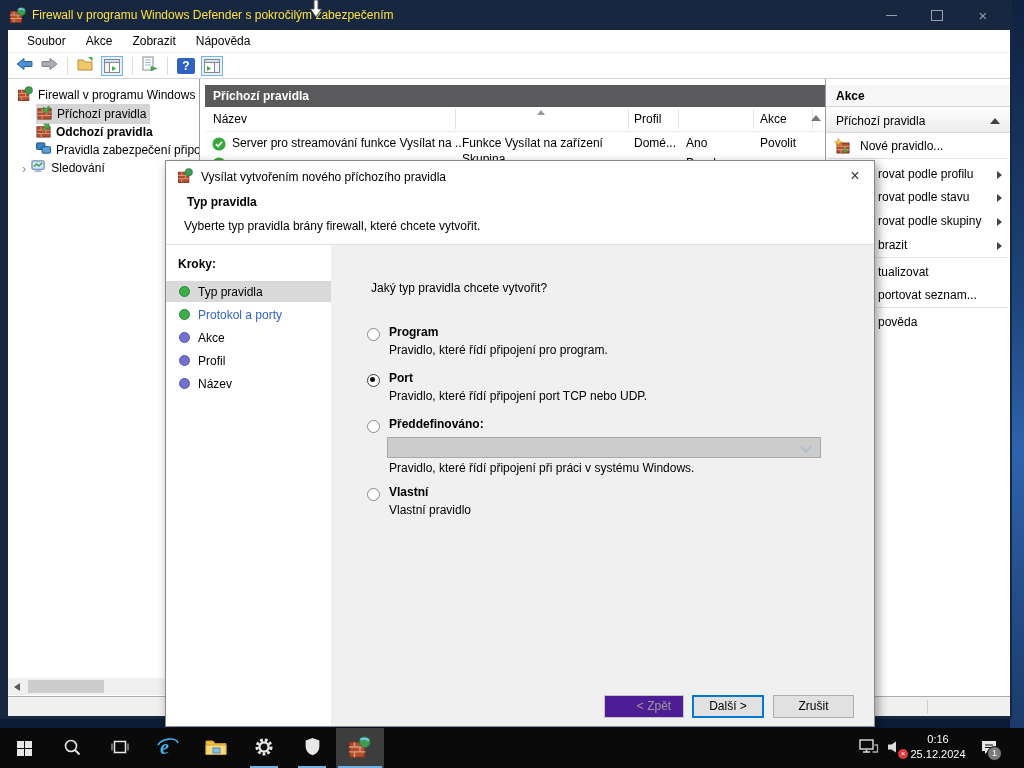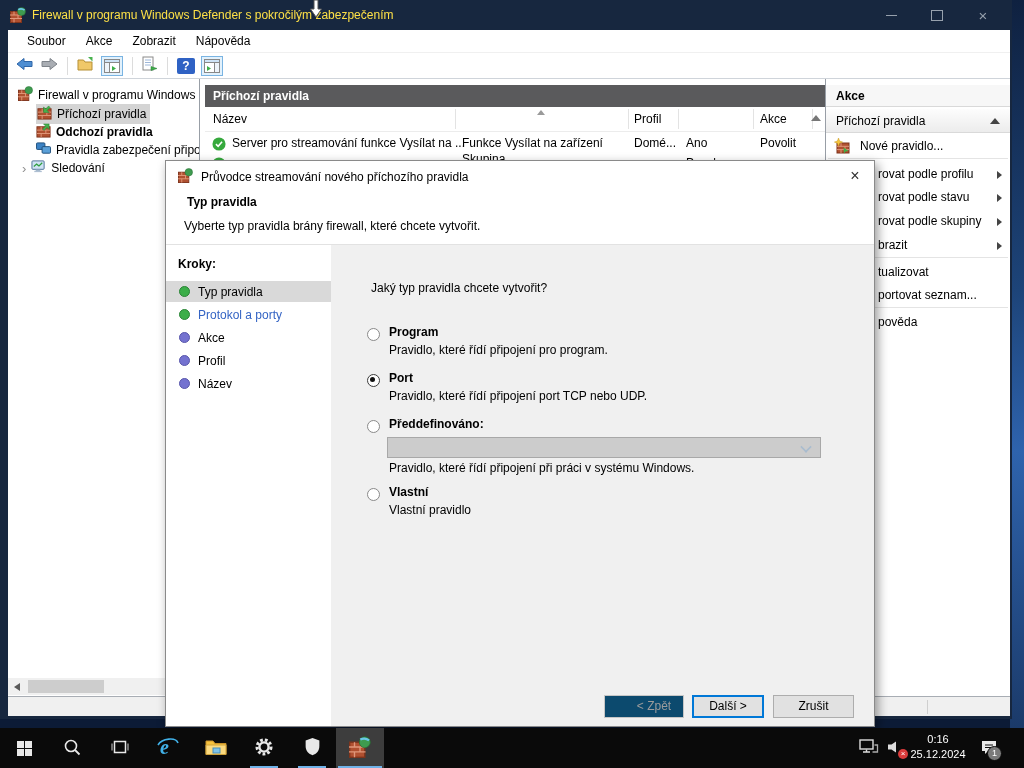--- a/index.html
+++ b/index.html
@@ -82,21 +82,21 @@
   .dlg-content{position:absolute;left:165px;top:84px;right:0;bottom:0;background:#f0f0f0;}
   .q{position:absolute;left:40px;top:36px;}
   .radio{position:absolute;width:13px;height:13px;border:1px solid #8a8a8a;border-radius:50%;background:#fff;box-sizing:border-box;}
   .radio.checked{border-color:#3b3b3b;}
   .radio.checked::after{content:"";position:absolute;left:2px;top:2px;width:5px;height:5px;border-radius:50%;background:#111;}
   .opt-label{position:absolute;left:58px;font-weight:bold;white-space:nowrap;}
   .opt-desc{position:absolute;left:58px;white-space:nowrap;}
   .dropdown{position:absolute;left:56px;top:192px;width:434px;height:21px;background:#ccc;border:1px solid #a8a8a8;box-sizing:border-box;color:#8d8d8d;line-height:19px;padding-left:6px;}
   .chev{position:absolute;right:9px;top:4px;width:8px;height:8px;border-left:2px solid #a9bcce;border-bottom:2px solid #a9bcce;transform:rotate(-45deg) scale(.8);}
   .btn{position:absolute;top:450px;height:23px;background:#e1e1e1;border:1px solid #adadad;box-sizing:border-box;text-align:center;line-height:21px;}
-  .btn.disabled{color:#9c9c9c;background:#0c4a6e;border-color:#c6c6c6;padding-left:20px;}
+  .btn.disabled{color:#9c9c9c;background:#4c1d95;border-color:#c6c6c6;padding-left:20px;}
   .btn.default{border:2px solid #0078d7;line-height:19px;}
 
   
   .taskbar{position:absolute;left:0;top:728px;width:1024px;height:40px;background:#0a0a0a;z-index:20;}
   .tb-btn{position:absolute;top:0;width:48px;height:40px;display:flex;align-items:center;justify-content:center;}
   .tb-btn.active{background:#3d3d3d;}
   .run-line{position:absolute;bottom:0;height:2px;background:#6fb2e8;}
   .winlogo{display:grid;grid-template-columns:7px 7px;grid-template-rows:7px 7px;gap:1px;}
   .winlogo span{background:#e8e8e8;}
   .tray{position:absolute;top:0;height:40px;color:#fff;}
@@ -318,21 +318,21 @@
     </div>
   </div>
 
   <div class="dialog">
     <div class="dlg-title">
       <span><svg viewBox="0 0 16 16" width="15" height="15">
             <rect x="0.5" y="4.5" width="11" height="11" fill="#b05030" stroke="#7e341c"></rect>
             <path d="M0 8h12 M0 11.5h12 M4 4.5v3.5 M8 8v3.5 M4 11.5v4" stroke="#e0977a" fill="none"></path>
             <circle cx="11.5" cy="4.5" r="4" fill="#3e9b4f" stroke="#246b31" stroke-width="0.5"></circle>
           </svg></span>
-      <span>Průvodce streamování nového příchozího pravidla</span>
+      <span>Vysílat vytvořením nového příchozího pravidla</span>
     </div>
     <div class="dlg-close">
         <span>×</span>
       </div>
     <div class="dlg-heading">Typ pravidla</div>
     <div class="dlg-sub">Vyberte typ pravidla brány firewall, které chcete vytvořit.</div>
     <div class="dlg-hr"></div>
 
     <div class="steps">
       <div class="steps-label">Kroky:</div>

